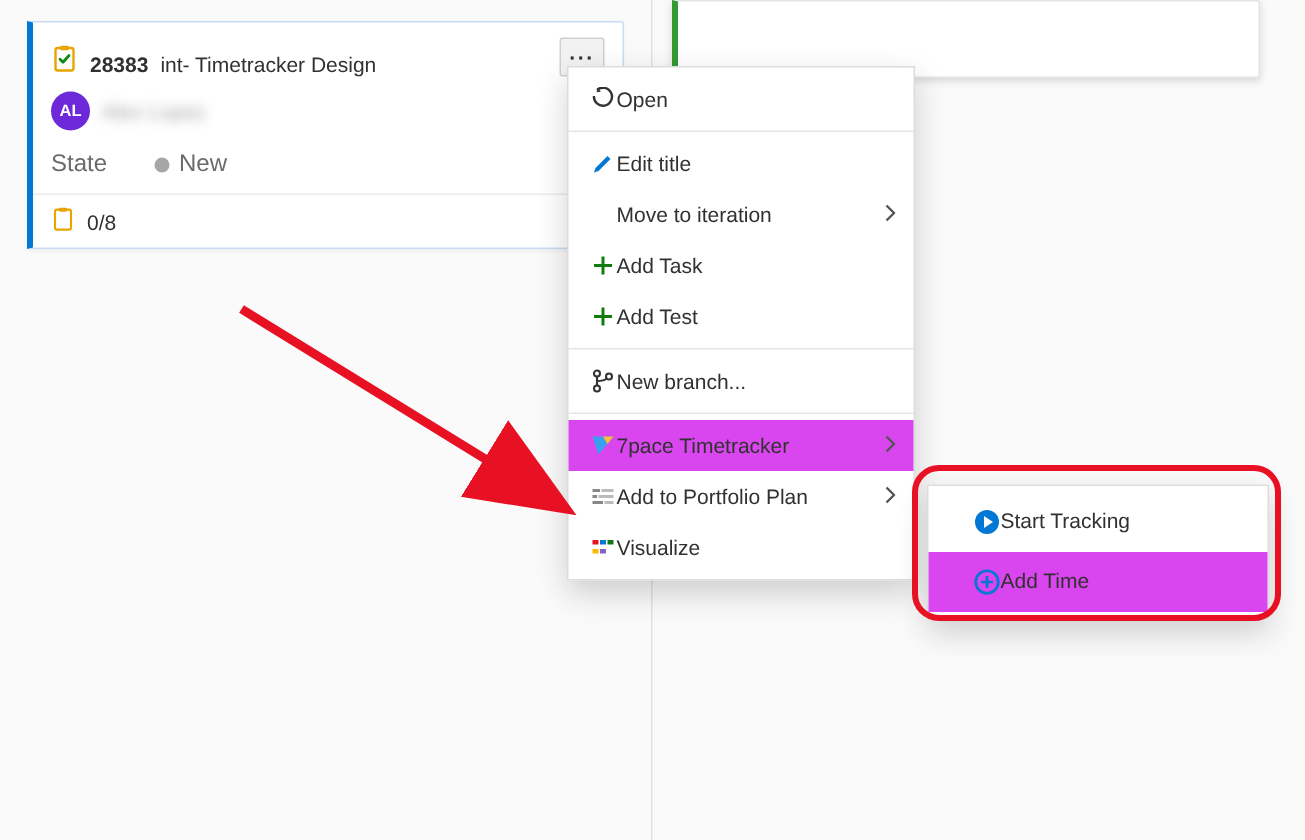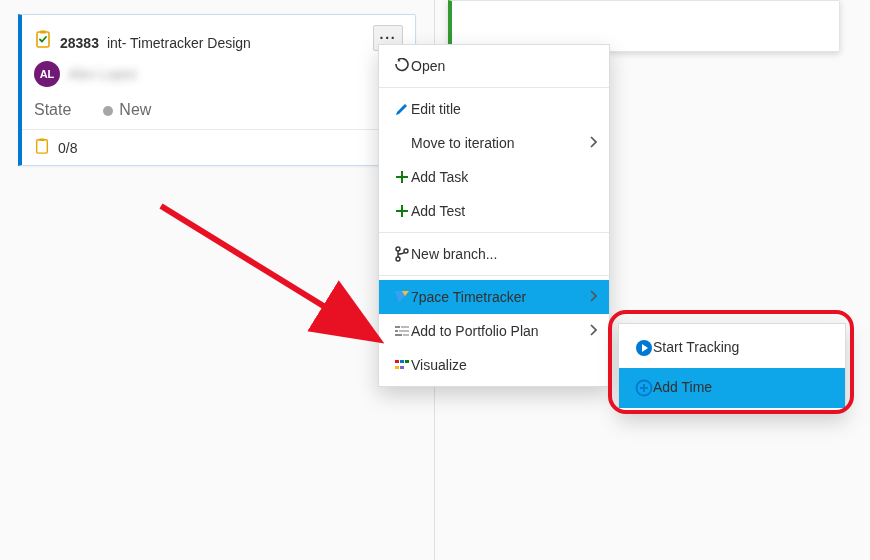--- a/index.html
+++ b/index.html
@@ -76,21 +76,21 @@
   .card-assignee-row {
     display: flex;
     align-items: center;
     gap: 8px;
     margin-bottom: 14px;
   }
   .avatar {
     width: 26px;
     height: 26px;
     border-radius: 50%;
-    background: #701a75;
+    background: #6d28d9;
     color: #fff;
     font-size: 11px;
     display: flex;
     align-items: center;
     justify-content: center;
     font-weight: 600;
   }
   .blur-text {
     color: transparent;
     text-shadow: 0 0 7px rgba(80,80,80,0.5);
@@ -134,21 +134,21 @@
     box-shadow: 0 8px 20px rgba(0,0,0,0.18);
     padding: 4px 0;
   }
   .menu-item {
     display: flex;
     align-items: flex-start;
     padding: 9px 14px;
     cursor: pointer;
     position: relative;
   }
-  .menu-item.hl { background: #0ea5e9; }
+  .menu-item.hl { background: #d946ef; }
   .menu-item .chev {
     position: absolute;
     right: 12px;
     color: #555;
   }
   .menu-sep {
     border: none;
     border-top: 1px solid #e6e6e6;
     margin: 4px 0;
   }
@@ -158,21 +158,21 @@
   .submenu {
     position: absolute;
     top: 323px;
     left: 618px;
     width: 228px;
     background: #fff;
     border: 1px solid #dcdcdc;
     box-shadow: 0 8px 20px rgba(0,0,0,0.18);
     padding: 4px 0;
   }
-  .submenu .menu-item { padding: 11px 16px; }
+  .submenu .menu-item { padding: 11px 30px; }
 
   
   .callout {
     position: absolute;
     top: 310px;
     left: 608px;
     width: 246px;
     height: 104px;
     border: 4px solid #e81123;
     border-radius: 18px;

